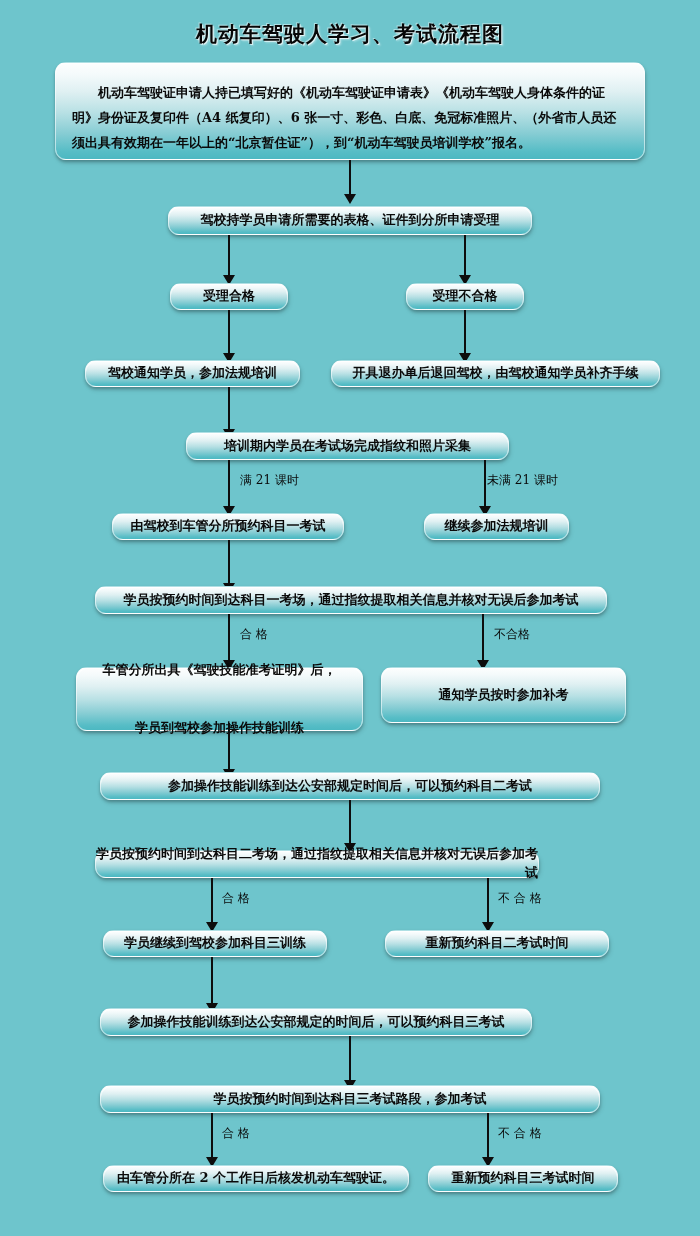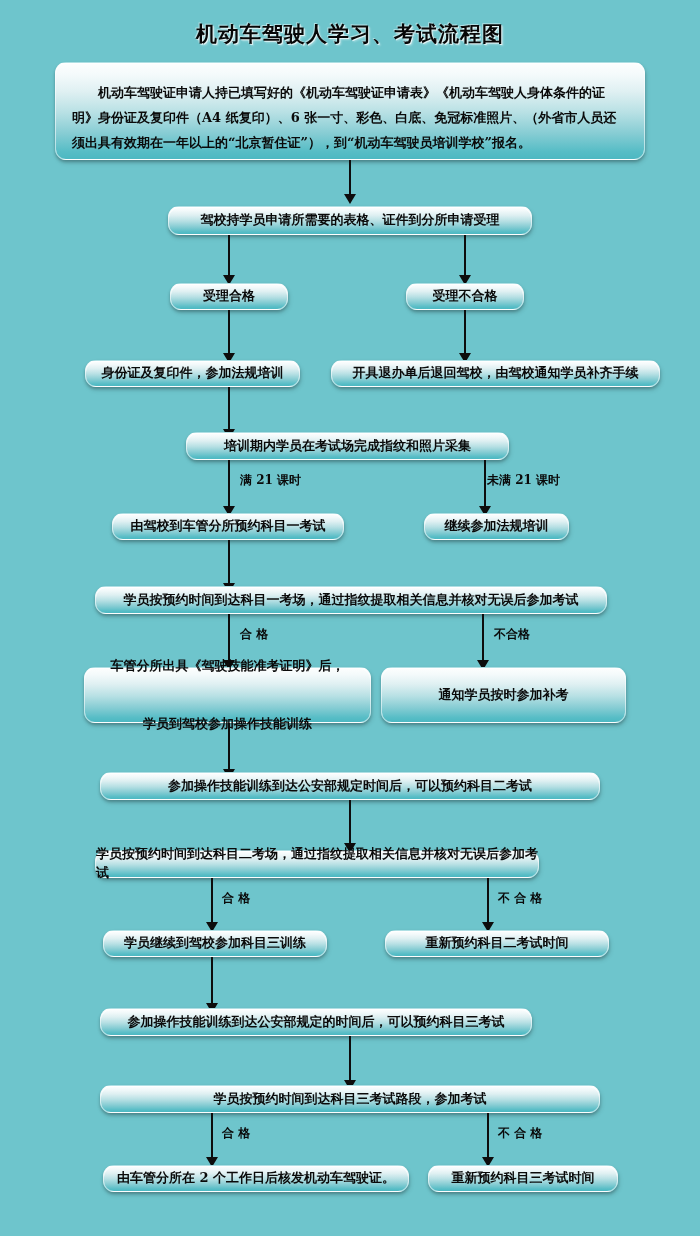--- a/index.html
+++ b/index.html
@@ -53,21 +53,21 @@
     box-shadow:
        0 2px 3px rgba(0,0,0,0.22),
        1px 3px 5px rgba(0,0,0,0.14),
        inset 0 1px 0 rgba(255,255,255,0.95);
     border: 1px solid rgba(255,255,255,0.55);
     display: flex;
     flex-direction: column;
     align-items: center;
     justify-content: center;
     color: #0a0a0a;
-    text-align: left;
+    text-align: right;
     font-family: "DejaVu Serif", "Liberation Serif", serif;
     font-size: 13px;
     font-weight: bold;
     line-height: 1.45;
   }
   .box.para {
     align-items: flex-start;
     text-align: justify;
     font-weight: bold;
     padding: 27px 16px 12px 16px;
@@ -97,21 +97,21 @@
     width: 0;
     height: 0;
     border-left: 6px solid transparent;
     border-right: 6px solid transparent;
     border-top: 10px solid #0d0d0d;
   }
   .edgelabel {
     position: absolute;
     font-family: "DejaVu Serif", "Liberation Serif", serif;
     font-size: 12px;
-    font-weight: bold;
+    font-weight: normal;
     color: #0a0a0a;
     white-space: nowrap;
   }
 </style>
 </head>
 <body>
 
 <div id="chart">
 
   <div class="title">机动车驾驶人学习、考试流程图</div>
@@ -133,21 +133,21 @@
   <div class="arrowhead" style="left:459px; top:275px;"></div>
 
   <div class="box" style="left:170px; top:283px; width:118px; height:27px;">受理合格</div>
   <div class="box" style="left:406px; top:283px; width:118px; height:27px;">受理不合格</div>
 
   <div class="vline" style="left:228px; top:310px; height:45px;"></div>
   <div class="arrowhead" style="left:223px; top:353px;"></div>
   <div class="vline" style="left:464px; top:310px; height:45px;"></div>
   <div class="arrowhead" style="left:459px; top:353px;"></div>
 
-  <div class="box" style="left:85px; top:360px; width:215px; height:27px;">身份证及复印件，参加法规培训</div>
+  <div class="box" style="left:85px; top:360px; width:215px; height:27px;">驾校通知学员，参加法规培训</div>
   <div class="box" style="left:331px; top:360px; width:329px; height:27px;">开具退办单后退回驾校，由驾校通知学员补齐手续</div>
 
   <div class="vline" style="left:228px; top:387px; height:44px;"></div>
   <div class="arrowhead" style="left:223px; top:429px;"></div>
 
   <div class="box" style="left:186px; top:432px; width:323px; height:28px;">培训期内学员在考试场完成指纹和照片采集</div>
 
   <div class="vline" style="left:228px; top:460px; height:48px;"></div>
   <div class="arrowhead" style="left:223px; top:506px;"></div>
   <div class="edgelabel" style="left:240px; top:472px;">满 21 课时</div>
@@ -165,21 +165,21 @@
   <div class="box" style="left:95px; top:586px; width:512px; height:28px;">学员按预约时间到达科目一考场，通过指纹提取相关信息并核对无误后参加考试</div>
 
   <div class="vline" style="left:228px; top:614px; height:48px;"></div>
   <div class="arrowhead" style="left:223px; top:660px;"></div>
   <div class="edgelabel" style="left:240px; top:626px;">合 格</div>
 
   <div class="vline" style="left:482px; top:614px; height:48px;"></div>
   <div class="arrowhead" style="left:477px; top:660px;"></div>
   <div class="edgelabel" style="left:494px; top:626px;">不合格</div>
 
-  <div class="box twoline" style="left:84px; top:667px; width:287px; height:56px;gap:32px;">
+  <div class="box twoline" style="left:76px; top:667px; width:287px; height:64px;gap:32px;">
     <span class="line2">车管分所出具《驾驶技能准考证明》后，</span>
     <span class="line2">学员到驾校参加操作技能训练</span>
   </div>
   <div class="box twoline" style="left:381px; top:667px; width:245px; height:56px;">
     <span class="line2">通知学员按时参加补考</span>
   </div>
 
   <div class="vline" style="left:228px; top:723px; height:48px;"></div>
   <div class="arrowhead" style="left:223px; top:769px;"></div>
 

